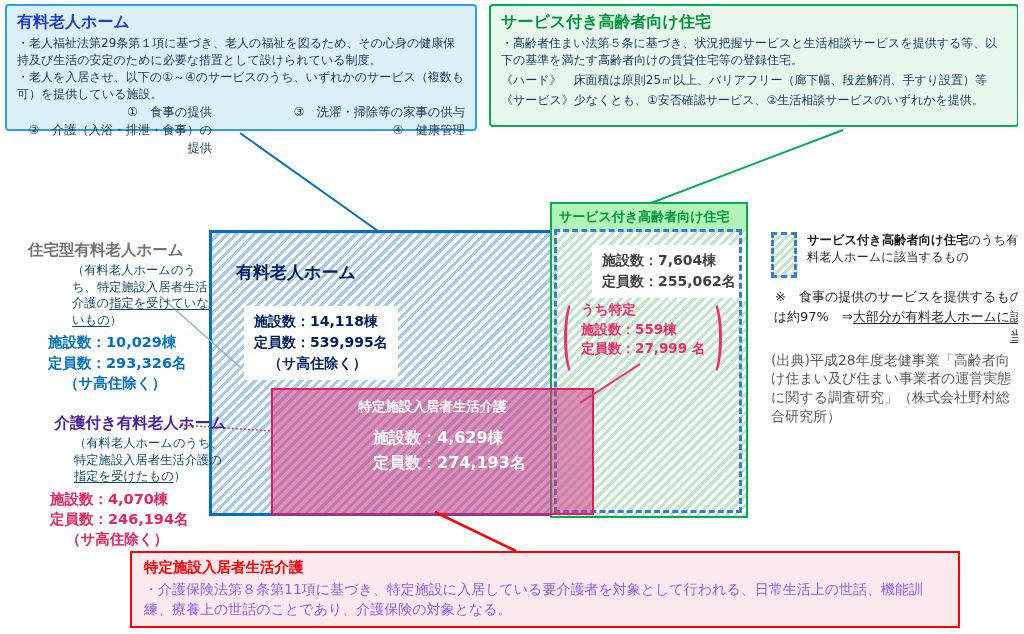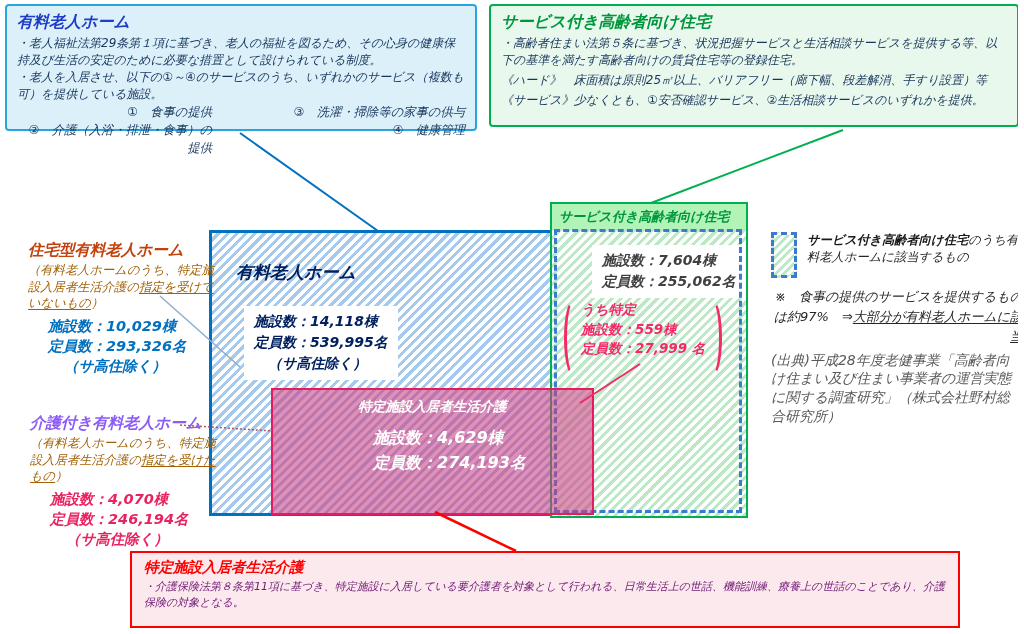--- a/index.html
+++ b/index.html
@@ -1,17 +1,17 @@
 <!DOCTYPE html>
 <html><head>
 <meta charset="utf-8">
 <style>
   * { margin:0; padding:0; box-sizing:border-box; }
   body { background:#fff; font-family:"DejaVu Sans", sans-serif; }
-  .canvas { position:relative; width:1018px; height:634px; background:#fff; overflow:hidden;font-style:italic; }
+  .canvas { position:relative; width:1018px; height:634px; background:#fff; overflow:hidden; }
 
   
   .defbox { position:absolute; border-radius:4px; padding:6px 10px 4px 10px; }
   .defbox-blue { left:5px; top:4px; width:472px; height:127px;
     background:#DCF0FA; border:2.5px solid #2AA4DF; }
   .defbox-green { left:489px; top:4px; width:530px; height:123px;
     background:#E9F8EC; border:2.5px solid #00B050; }
   .defbox h2 { font-size:16px; font-weight:bold; margin-bottom:2px; }
   .t-royal { color:#1E3EC8; }
   .t-green { color:#00963C; }
@@ -55,23 +55,23 @@
   .rect-tokutei .ttitle { margin-top:8px; text-align:center; color:#fff;
     font-size:13.5px; font-weight:bold; }
   .rect-tokutei .tstats { margin:10px 0 0 100px; color:#fff; font-size:16px;
     font-weight:bold; line-height:1.55; }
 
   
   .anno { position:absolute; z-index:7; }
   .anno-jutaku { left:28px; top:240px; width:188px; }
   .anno-kaigo  { left:30px; top:413px; width:196px; }
   .anno h3 { font-size:15.5px; font-weight:bold; white-space:nowrap; }
-  .anno-jutaku h3 { color:#c2410c; }
-  .anno-kaigo h3 { color:#8b5cf6; }
-  .anno .desc { font-size:12.3px; color:#a16207; line-height:1.35; margin-top:1px; }
+  .anno-jutaku h3 { color:#737373; }
+  .anno-kaigo h3 { color:#4c1d95;text-align:right; }
+  .anno .desc { font-size:12.3px; color:#0c4a6e; line-height:1.35; margin-top:1px;margin-left:44px; }
   .anno .desc u { text-underline-offset:2px; }
   .anno .stats { font-weight:bold; font-size:14.5px; line-height:1.4;
     margin:4px 0 0 20px; white-space:nowrap; }
   .anno-jutaku .stats { color:#0070C0; }
   .anno-kaigo .stats { color:#E8235F; }
   .anno .stats .indent1 { padding-left:16px; }
 
   
   .legend { position:absolute; left:771px; top:232px; width:252px; z-index:7; }
   .legend-row { display:flex; }
@@ -81,21 +81,21 @@
   .legend-label { font-size:12.3px; color:#262626; line-height:1.4; }
   .legend-label b { color:#1a1a1a; }
   .legend-note { font-size:13px; color:#262626; line-height:1.5; margin:9px 0 0 0;text-align:right; }
   .legend-note u { text-underline-offset:2px; }
   .legend-src { font-size:14px; color:#595959; line-height:1.35; margin-top:5px; }
 
   
   .defbox-red { position:absolute; left:130px; top:551px; width:830px; height:77px;
     background:#FCE9EE; border:2.5px solid #FF0000; padding:5px 12px; z-index:7; }
   .defbox-red h2 { font-size:14.5px; font-weight:bold; color:#FF0000; margin-bottom:2px; }
-  .defbox-red p { font-size:11px; color:#701a75; line-height:1.45; }
+  .defbox-red p { font-size:14px; color:#8b5cf6; line-height:1.45; }
 
   
   .overlay { position:absolute; left:0; top:0; width:1024px; height:634px;
     z-index:6; pointer-events:none; }
 </style>
 </head>
 <body>
 
 <div class="canvas">
 

